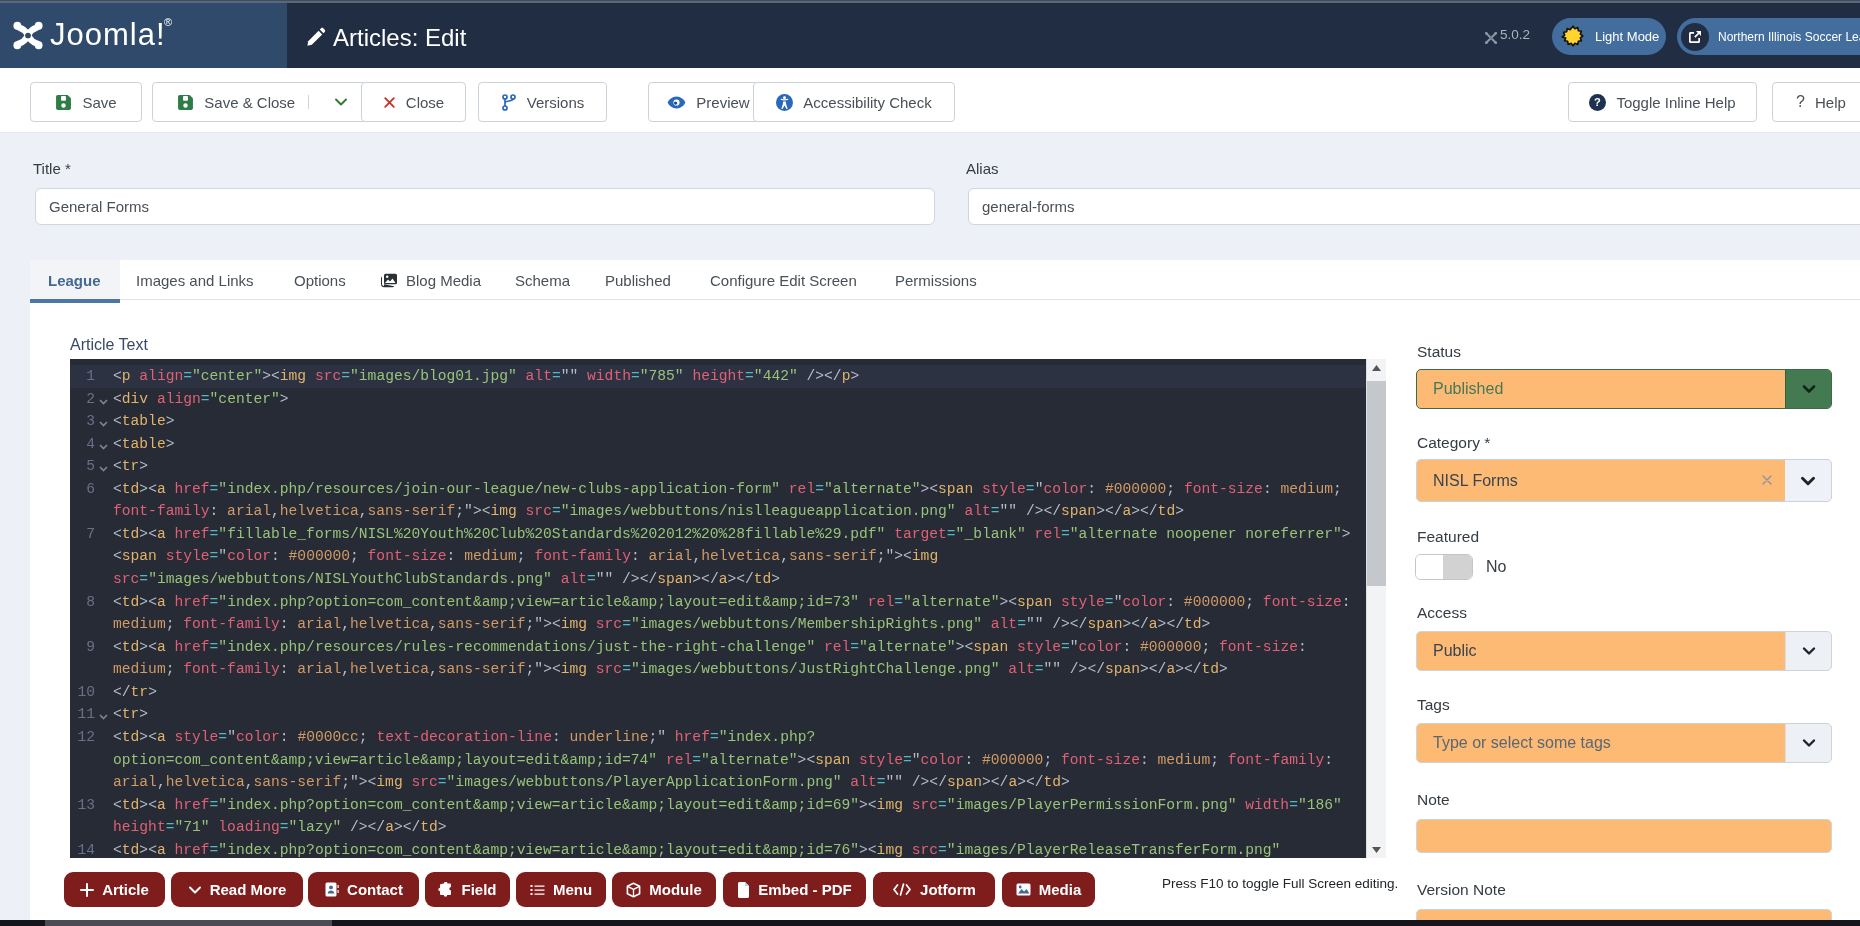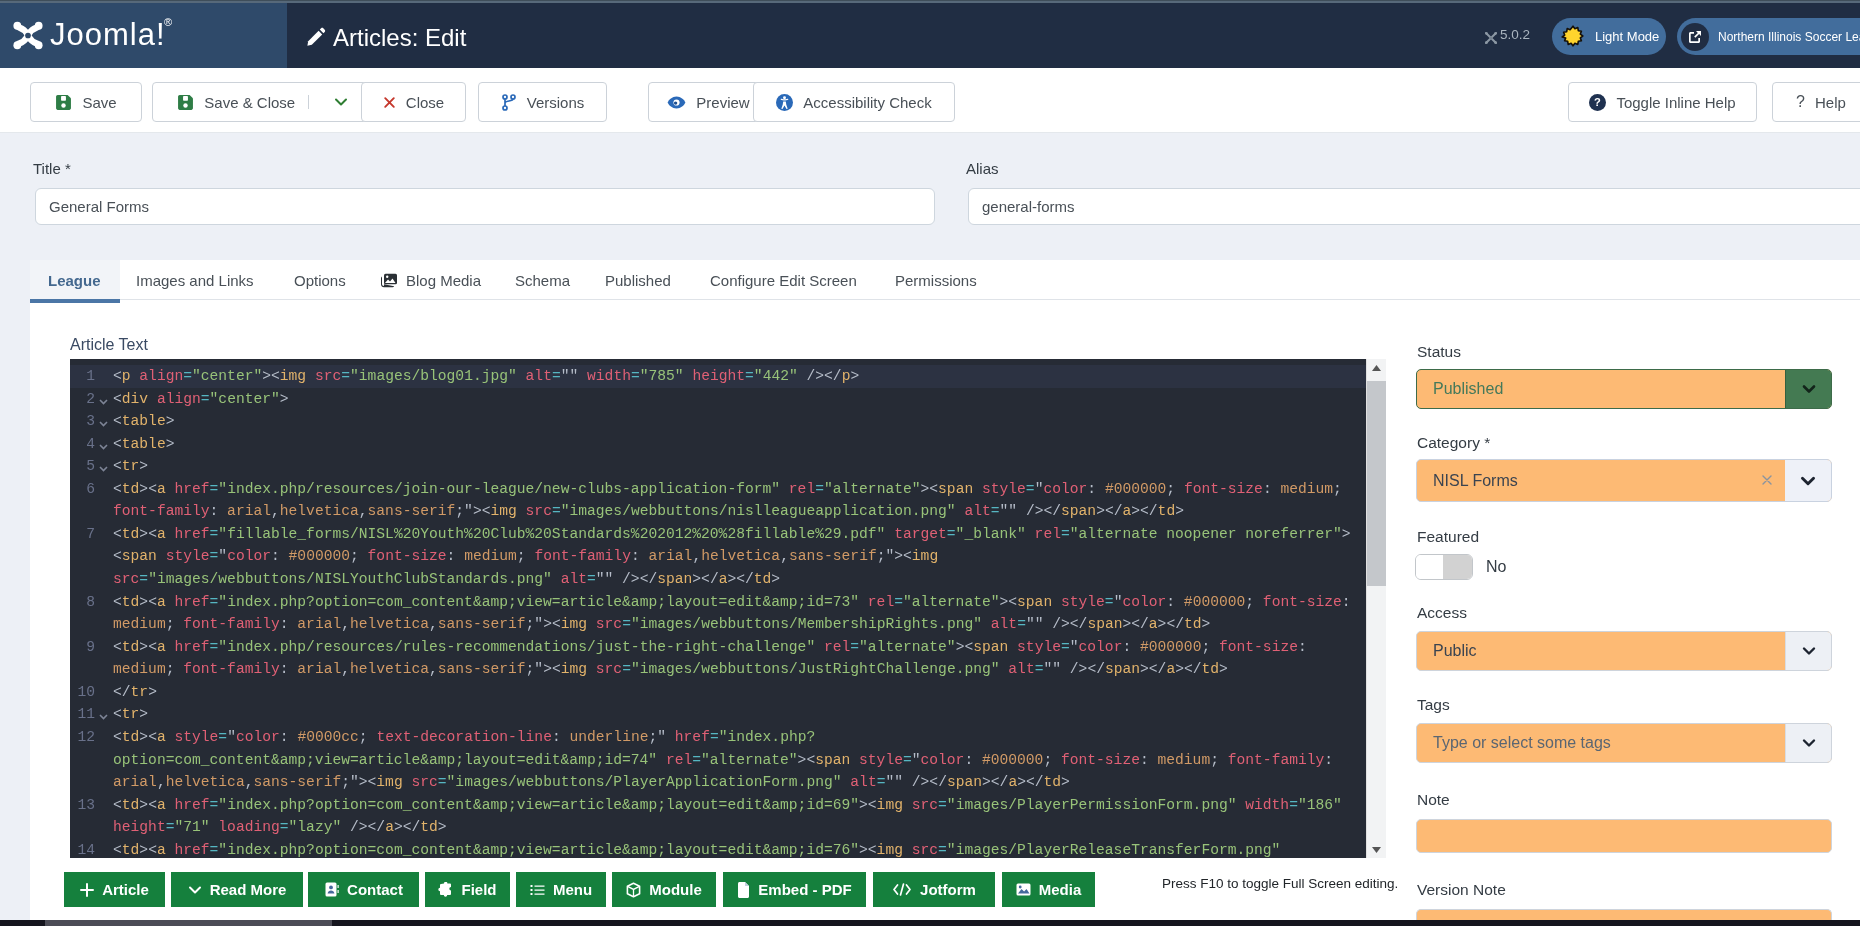--- a/index.html
+++ b/index.html
@@ -37,21 +37,21 @@
 .crow{position:absolute;left:43px;white-space:pre;font:14.64px "Liberation Mono",monospace;line-height:22.56px;height:22.56px;color:#b6bdc9}
 .crow.hl{background:none}
 #hlline{position:absolute;left:0;top:6px;width:1296px;height:22.56px;background:#2c3242}
 i{font-style:normal}
 .t{color:#e2b36b}.a{color:#e06075}.o{color:#56b6c2}.s{color:#98c379}.w{color:#b6bdc9}.n{color:#d19a66}
 
 #sbar{position:absolute;left:1366px;top:359px;width:20px;height:499px;background:#f2f3f4;border-left:1px solid #e0e0e0}
 #sbthumb{position:absolute;left:1367px;top:381px;width:19px;height:205px;background:#c4c7cb}
 .sarrow{position:absolute;left:1367px;width:19px;height:17px;background:#f2f3f4;display:flex;align-items:center;justify-content:center}
 
-.bbtn{position:absolute;top:872px;height:35px;background:#15803d;border-radius:0;color:#fff;font-size:15px;font-weight:bold;display:flex;align-items:center;justify-content:center;gap:8px}
+.bbtn{position:absolute;top:872px;height:35px;background:#7f1d1d;border-radius:9px;color:#fff;font-size:15px;font-weight:bold;display:flex;align-items:center;justify-content:center;gap:8px}
 #f10{position:absolute;left:1162px;top:876px;color:#212529;font-size:13.5px}
 
 .sel{position:absolute;left:1416px;width:416px;background:#fdba74;border:1px solid #ced4dc;border-radius:5px;display:flex;align-items:center;color:#3b4450;font-size:16px}
 .seltxt{padding-left:16px}
 .chevseg{position:absolute;right:0;top:0;bottom:0;width:46px;display:flex;align-items:center;justify-content:center;border-left:1px solid #d8dde4;background:#edf0f5;border-radius:0 4px 4px 0}
 
 #blackbar{position:absolute;left:0;top:920px;width:1860px;height:6px;background:#15151e}
 #graythumb{position:absolute;left:45px;top:920px;width:287px;height:6px;background:#4c4c56}
 </style></head>
 <body>

